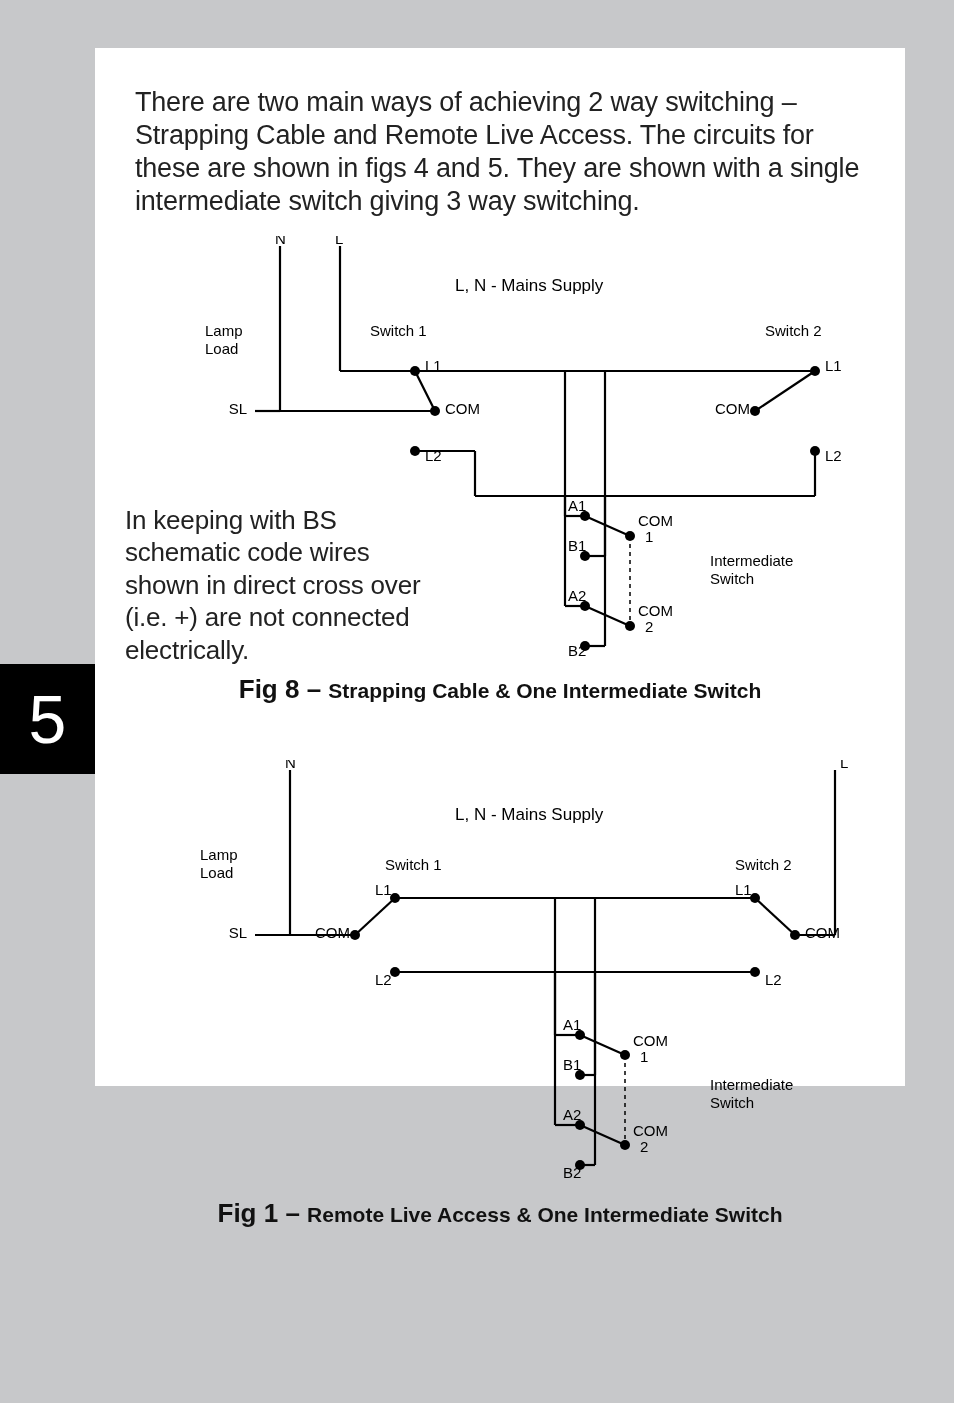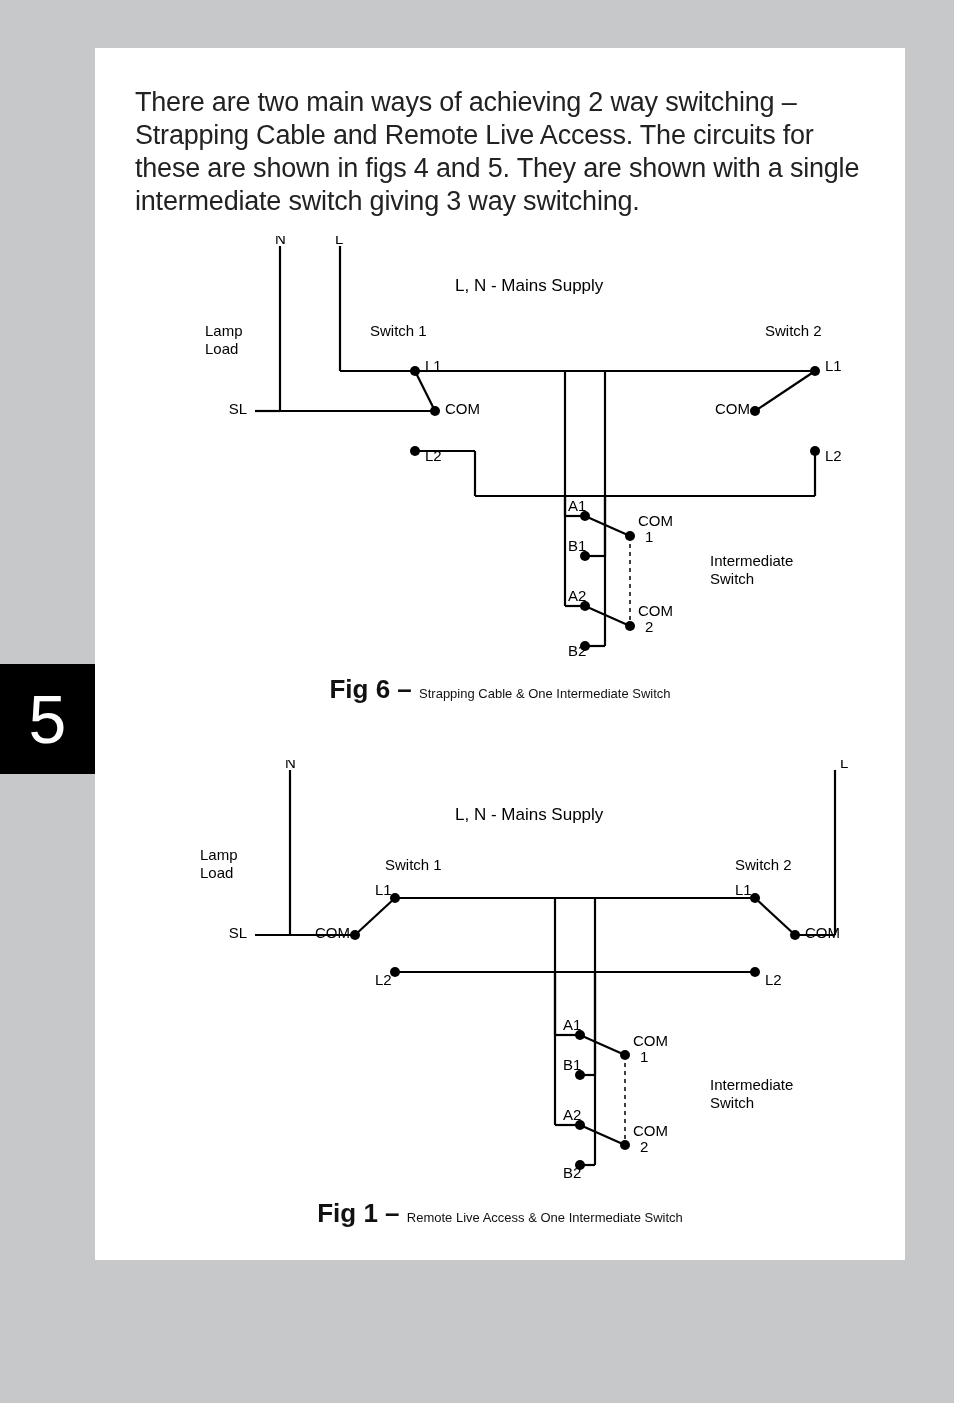--- a/index.html
+++ b/index.html
@@ -9,21 +9,21 @@
     background: #c7c8ca;
     font-family: "Helvetica Neue", Arial, sans-serif;
     position: relative;
     overflow: hidden;
   }
   .page {
     position: absolute;
     left: 95px;
     top: 48px;
     width: 810px;
-    height: 1212px;
+    height: 1038px;
     background: #fff;
     padding: 38px 40px 30px 40px;
   }
   .body-text {
     font-size: 27px;
     line-height: 1.22;
     color: #222;
     font-weight: 300;
     letter-spacing: -0.2px;
   }
@@ -55,22 +55,22 @@
   }
   .diagram svg { display: block; }
   .caption {
     text-align: center;
     font-size: 26px;
     font-weight: 700;
     color: #111;
     margin-top: 8px;
   }
   .caption .sub {
-    font-size: 13px;
-    font-weight: 400;
+    font-size: 21px;
+    font-weight: 700;
   }
   .note-text {
     position: absolute;
     font-size: 26px;
     font-weight: 300;
     line-height: 1.25;
     color: #222;
     letter-spacing: -0.2px;
   }
   svg text {
@@ -174,24 +174,25 @@
 
       <line class="wire" x1="495" y1="300" x2="450" y2="280"></line>
       <line class="wire" x1="495" y1="390" x2="450" y2="370"></line>
 
       <line x1="495" y1="300" x2="495" y2="390" stroke="#000" stroke-width="1.5" stroke-dasharray="4 4"></line>
 
       <text class="lbl" x="575" y="330">Intermediate</text>
       <text class="lbl" x="575" y="348">Switch</text>
     </svg>
 
+    <div class="note-text" style="left:-10px; top:268px; width:300px;">In keeping with BS schematic code wires shown in direct cross over (i.e. +) are not connected electrically.</div>
   </div>
 
   <div class="caption">
-    <span>Fig 6 – </span><span class="sub">Strapping Cable &amp; One Intermediate Switch</span>
+    <span>Fig 8 – </span><span class="sub">Strapping Cable &amp; One Intermediate Switch</span>
   </div>
 
   <div class="diagram" style="margin-top:55px; height:430px;">
     <svg width="730" height="430">
 
       <line class="wire" x1="155" y1="10" x2="155" y2="40"></line>
       <text class="lbl" x="150" y="8">N</text>
 
       <line class="wire" x1="700" y1="10" x2="700" y2="40"></line>
       <text class="lbl" x="705" y="8">L</text>

